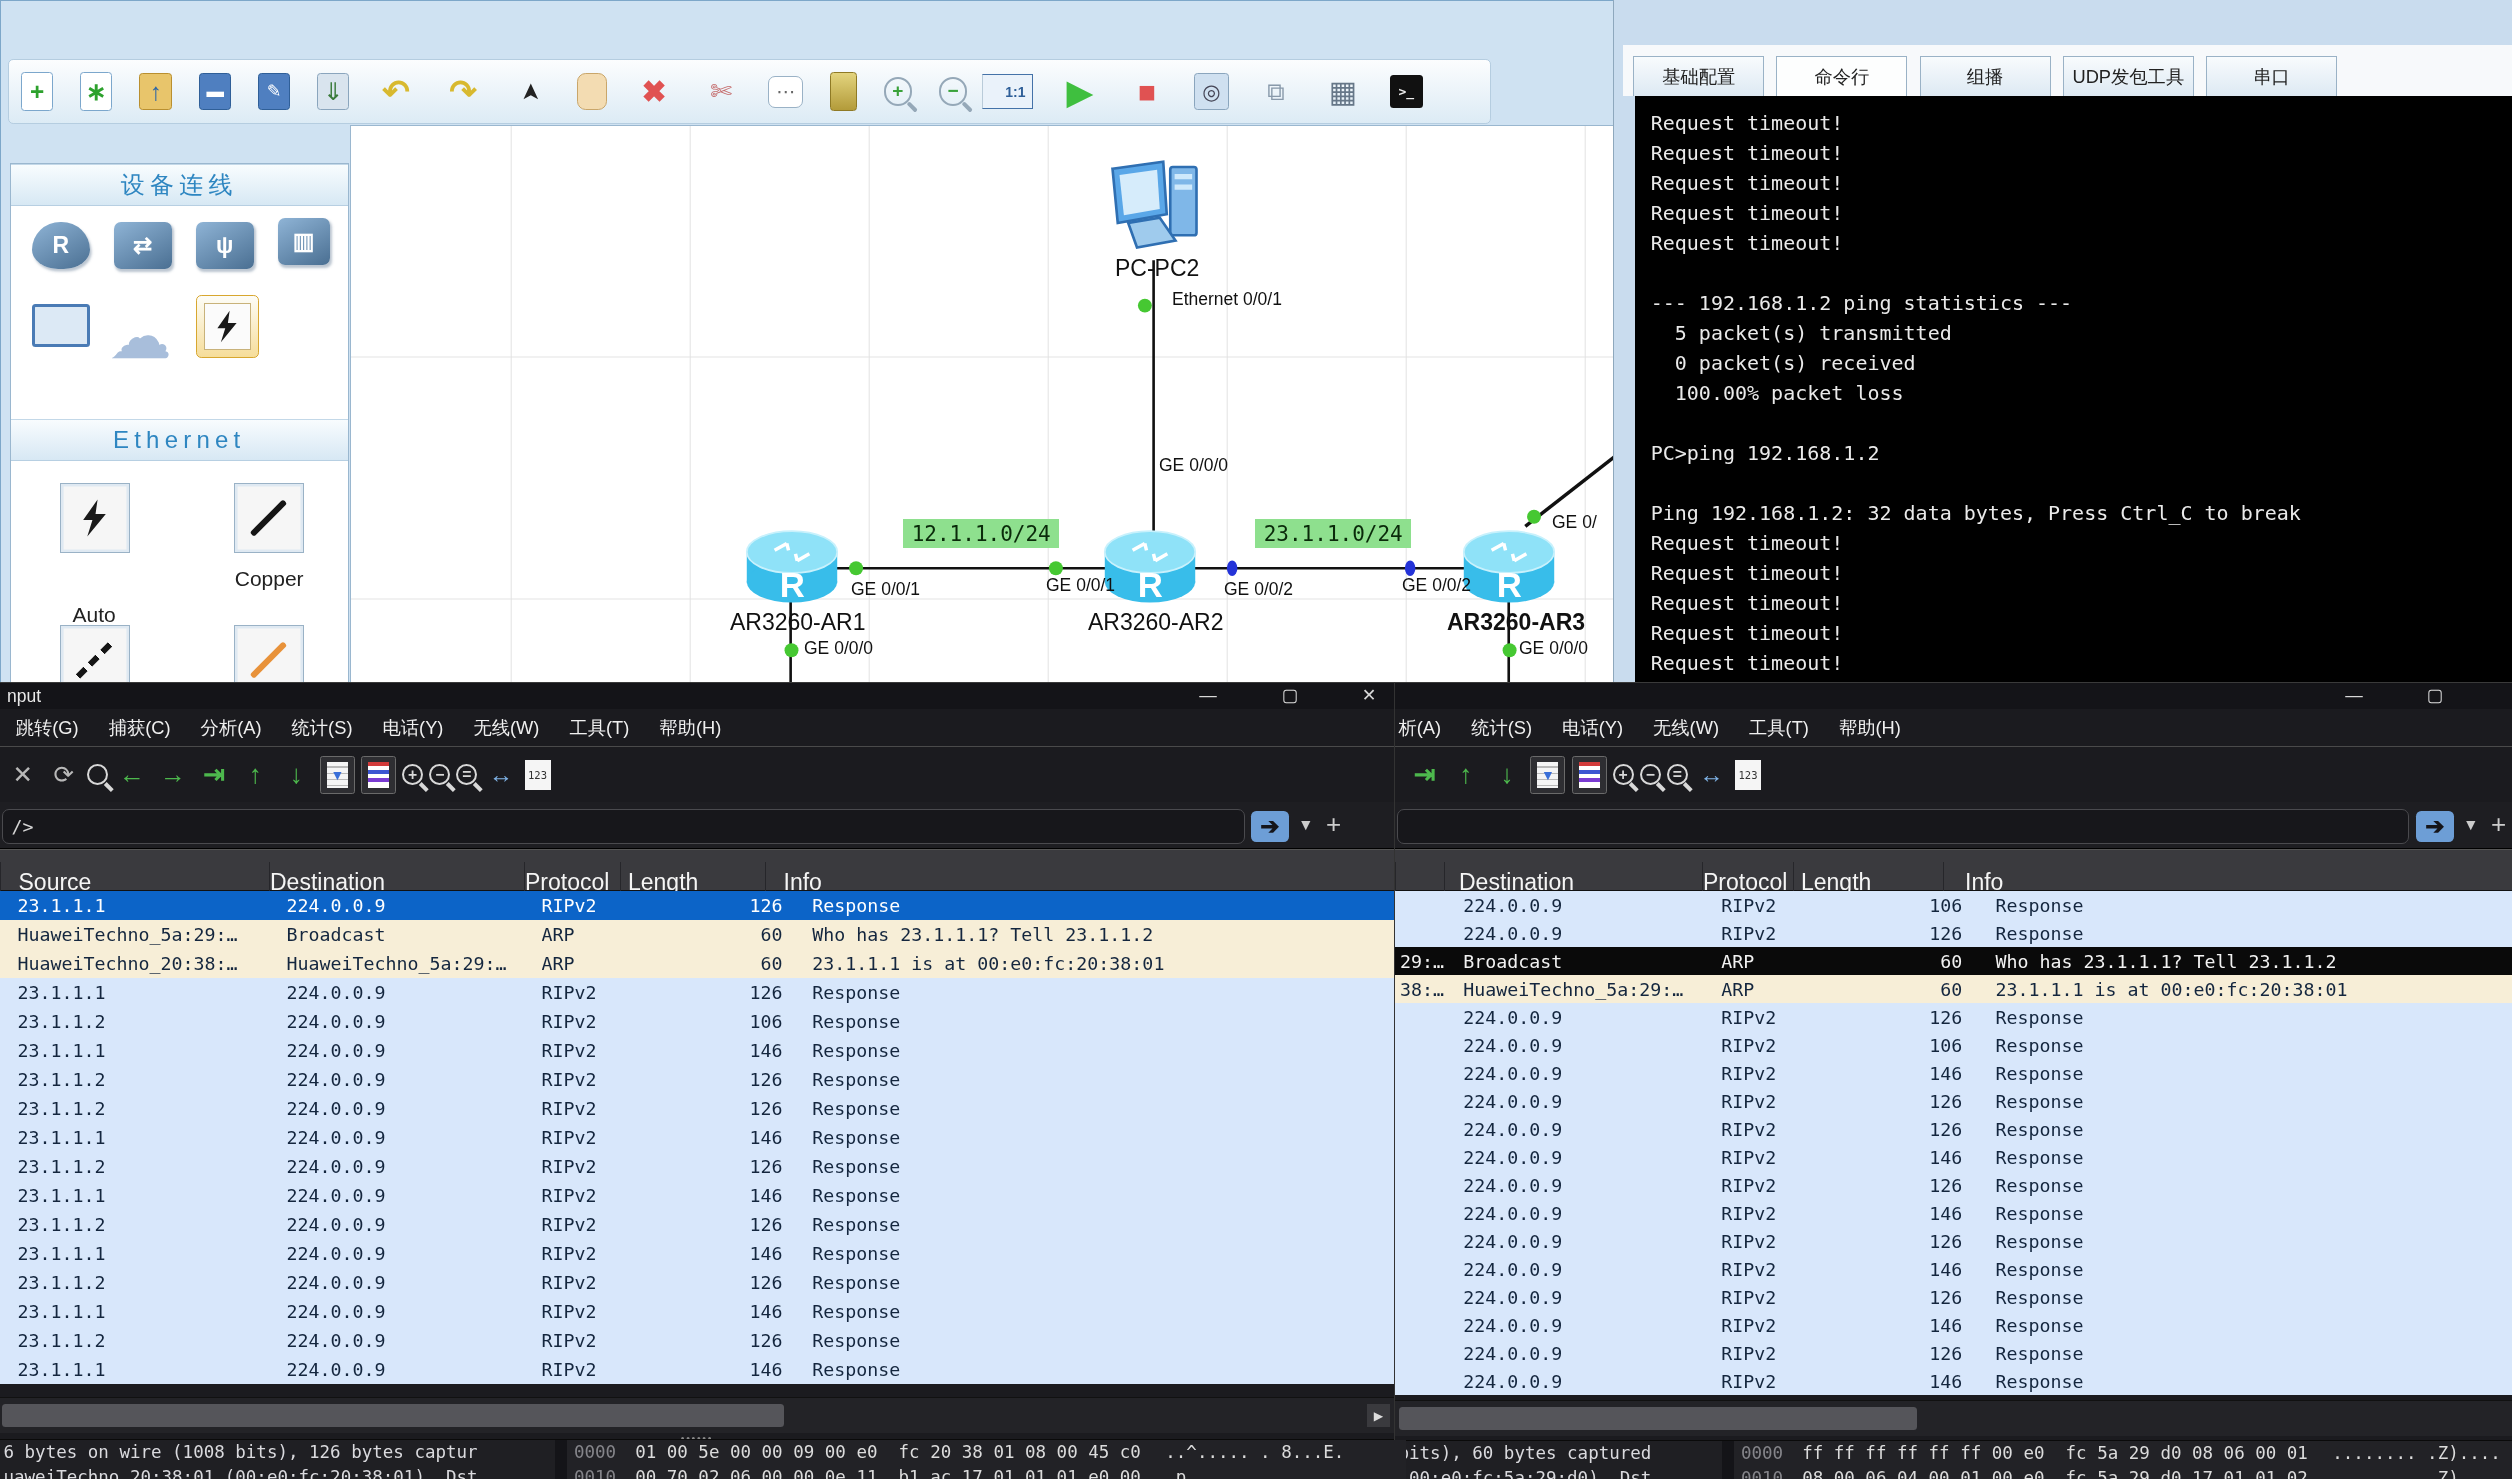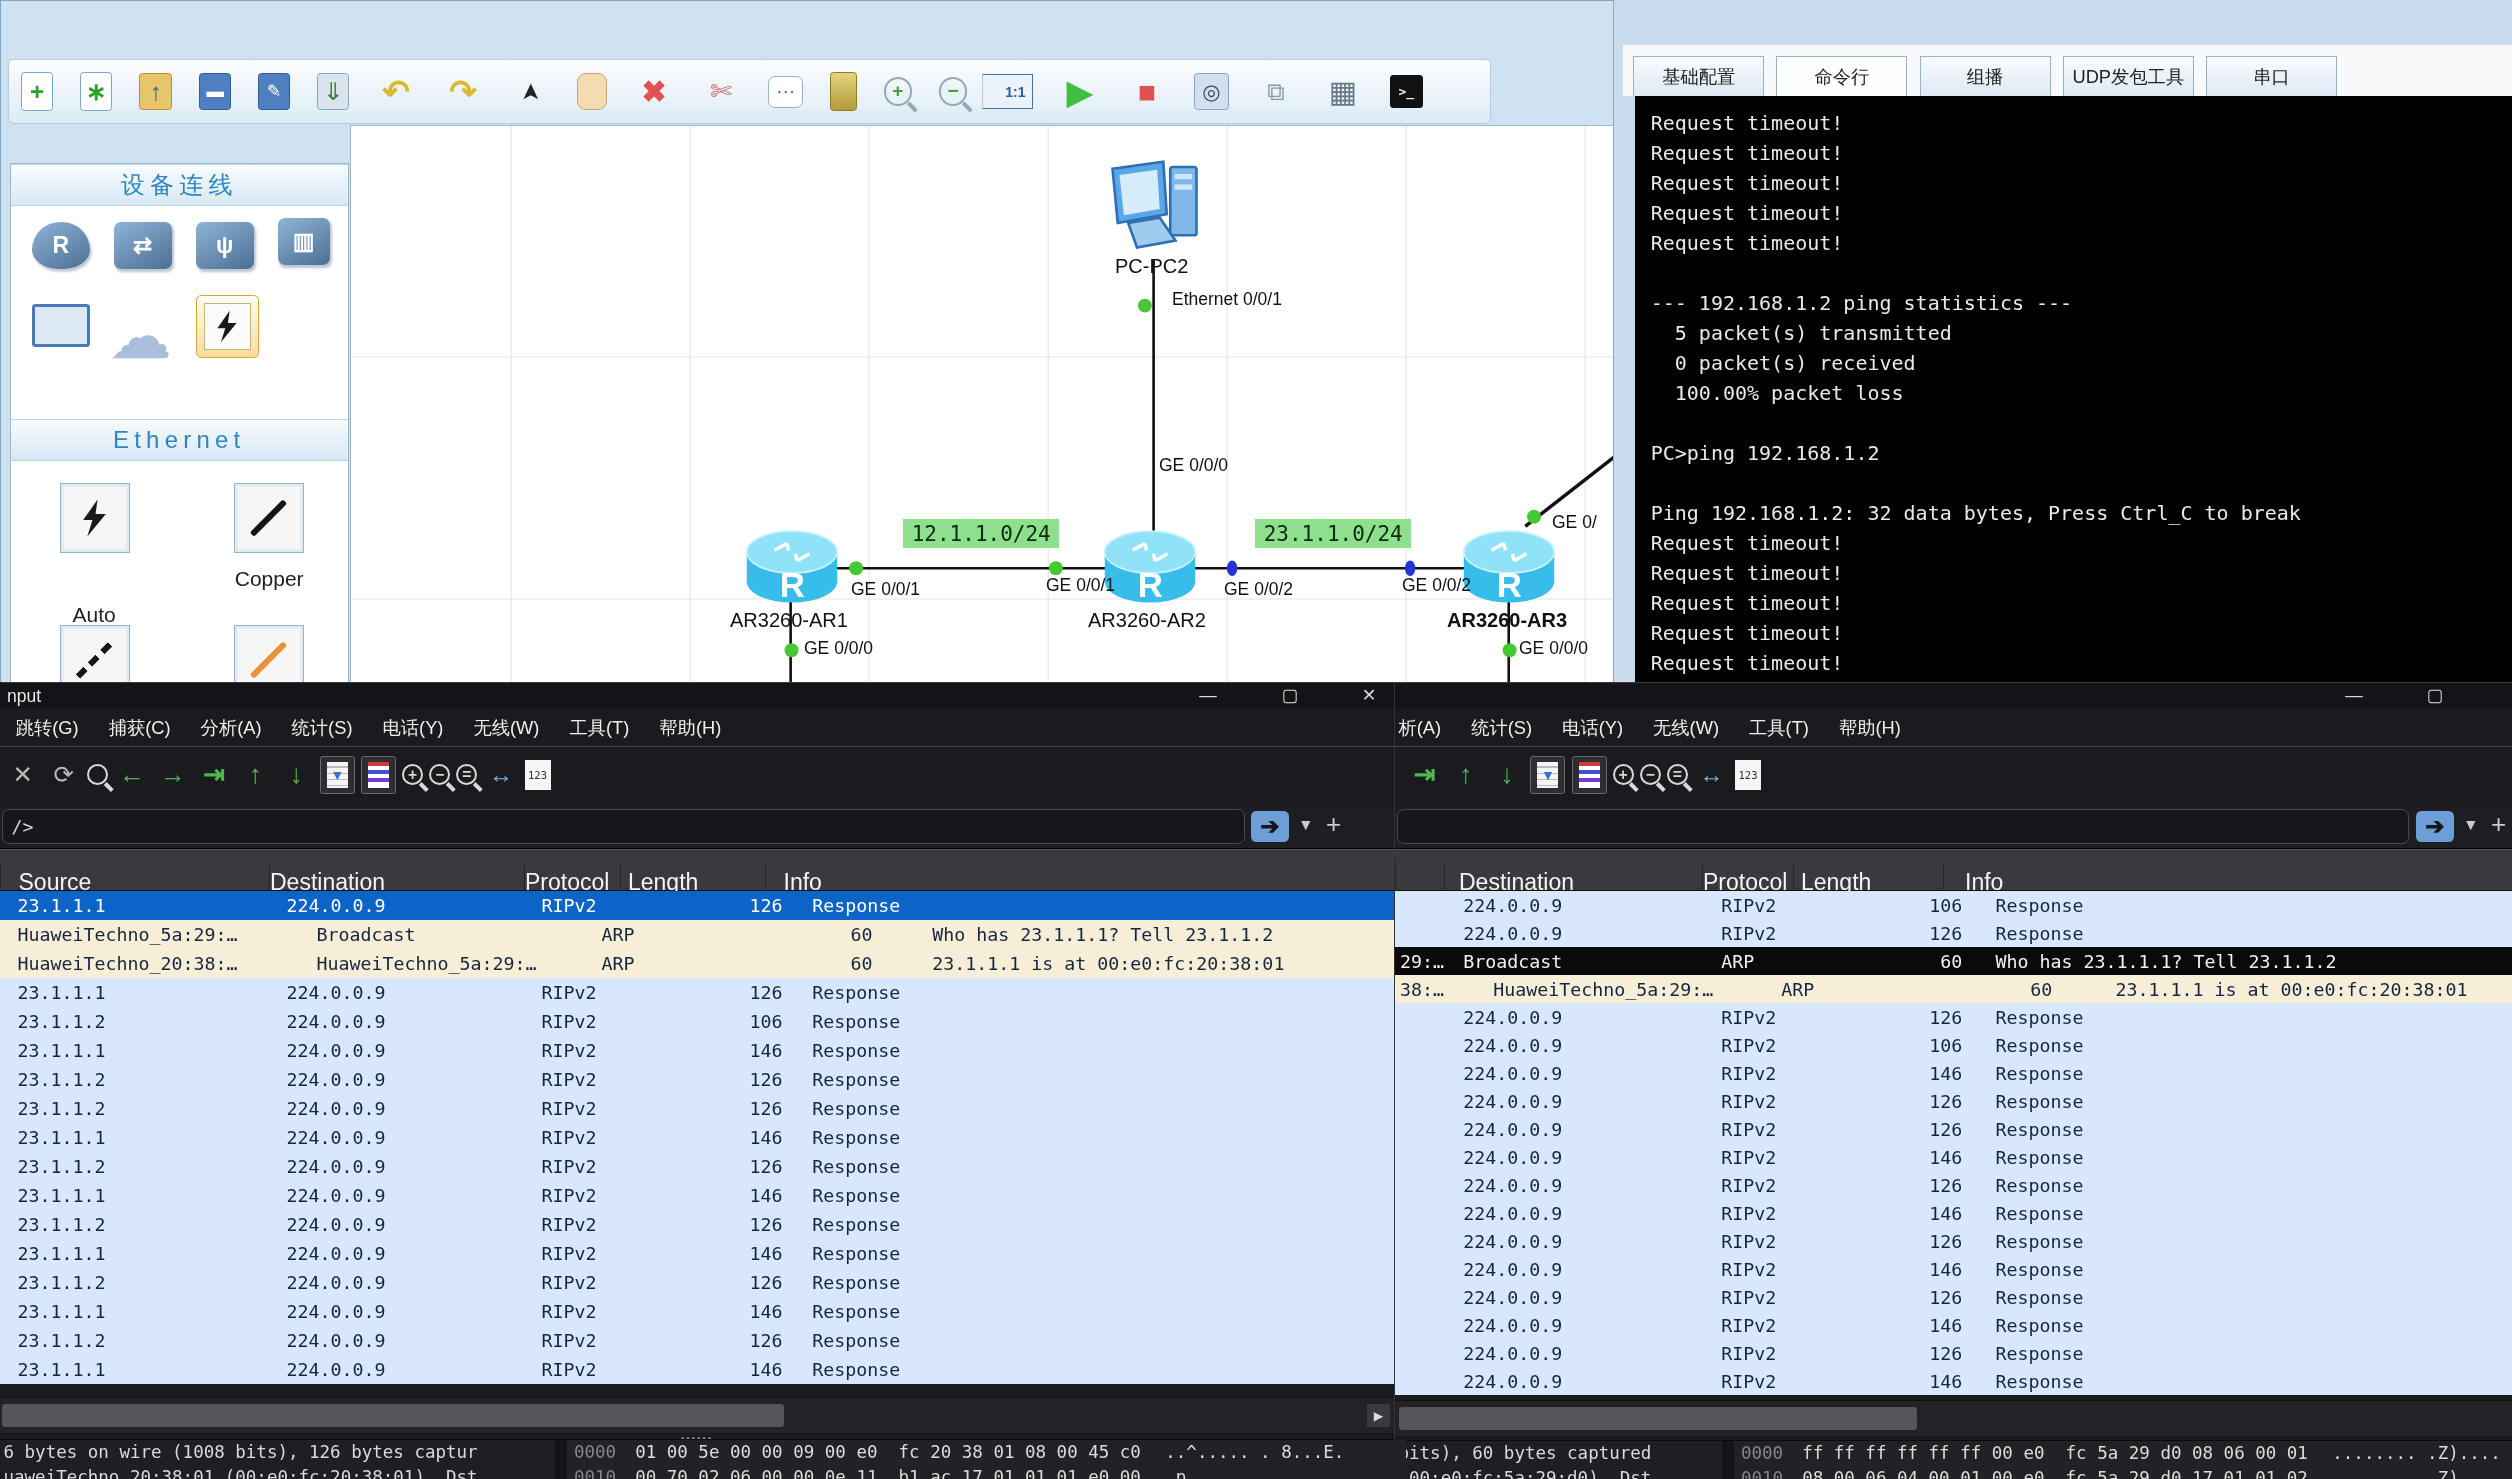--- a/index.html
+++ b/index.html
@@ -68,21 +68,21 @@
   .link-label{position:absolute;font-size:21px;color:#222;width:105px;text-align:center;}
 
   
   #ensp-canvas{left:349px;top:124px;width:2154px;height:1356px;background:#fff;
      background-image:repeating-linear-gradient(to right,transparent 0 178px,#e2e2e2 178px 179px),
                       repeating-linear-gradient(to bottom,transparent 0 241px,#e3e3e3 241px 242px);
      background-position:-18.3px 0,0 -10.5px;border:0.9px solid #9ab7cf;}
   #topo{left:0;top:0;width:2512px;height:1480px;pointer-events:none;}
   #topo svg{position:absolute;left:0;top:0;}
   .node{position:absolute;pointer-events:auto;}
-  .node-label{position:absolute;font-size:20px;color:#111;}
+  .node-label{position:absolute;font-size:23px;color:#111;}
   .plabel{position:absolute;font-size:17.5px;color:#111;white-space:nowrap;}
   .nlabel{position:absolute;font-size:21px;color:#0a2a0a;background:#8ee08e;padding:2.6px 8.7px;
       font-family:"DejaVu Sans Mono",monospace;white-space:nowrap;}
 
   
   #pc4{left:1613px;top:0;width:900px;height:684px;background:#c9dcee;z-index:2;
        border-left:1.7px solid #8ea8bd;box-sizing:border-box;}
   .pc4-titlebar{left:0;top:0;width:100%;height:45px;background:linear-gradient(#e9f3fb,#c2d9ec);
        display:flex;align-items:center;border-bottom:0.9px solid #a7c3da;}
   .pc4-icon{width:23px;height:17.5px;border:2.6px solid #2f6fb2;background:#9fcbed;margin:0 7px 0 19px;border-radius:1.7px;}
@@ -141,21 +141,21 @@
   .phead .c{font-size:23px;color:#f5f5f5;border-left:0.9px solid #26262a;height:100%;display:flex;align-items:center;box-sizing:border-box;margin-top:24px;}
   .plist{left:0;width:100%;overflow:hidden;}
   #wsL .plist{top:208px;height:499px;}
   #wsR .plist{top:208px;height:508px;}
   .prow{display:flex;align-items:center;background:#d8e7fb;}
   #wsL .prow{height:29px;}
   #wsR .prow{height:28px;}
   .prow .c,.phead .c{overflow:hidden;white-space:nowrap;flex:none;}
   .prow{font-family:"DejaVu Sans Mono",monospace;font-size:18.3px;color:#14263e;}
   .r-sel{background:#0c64c8 !important;color:#fff !important;}
-  .r-arp{background:#f7eed7;gap:30px;}
+  .r-arp{background:#f7eed7;}
   .r-selblack{background:#0a0a0a;color:#f2f2f2;}
   #wsL .src{width:269px;padding-left:17.5px;}
   #wsL .dst{width:255px;}
   #wsL .pro{width:96px;}
   #wsL .len{width:145px;text-align:right;justify-content:flex-end;padding-right:12.2px;}
   #wsL .inf{padding-left:17.5px;flex:1;}
   #wsR .src{width:49px;text-align:right;justify-content:flex-end;padding-right:5.2px;}
   #wsR .dst{width:258px;padding-left:14px;}
   #wsR .pro{width:91px;}
   #wsR .len{width:150px;text-align:right;justify-content:flex-end;padding-right:12.2px;}

